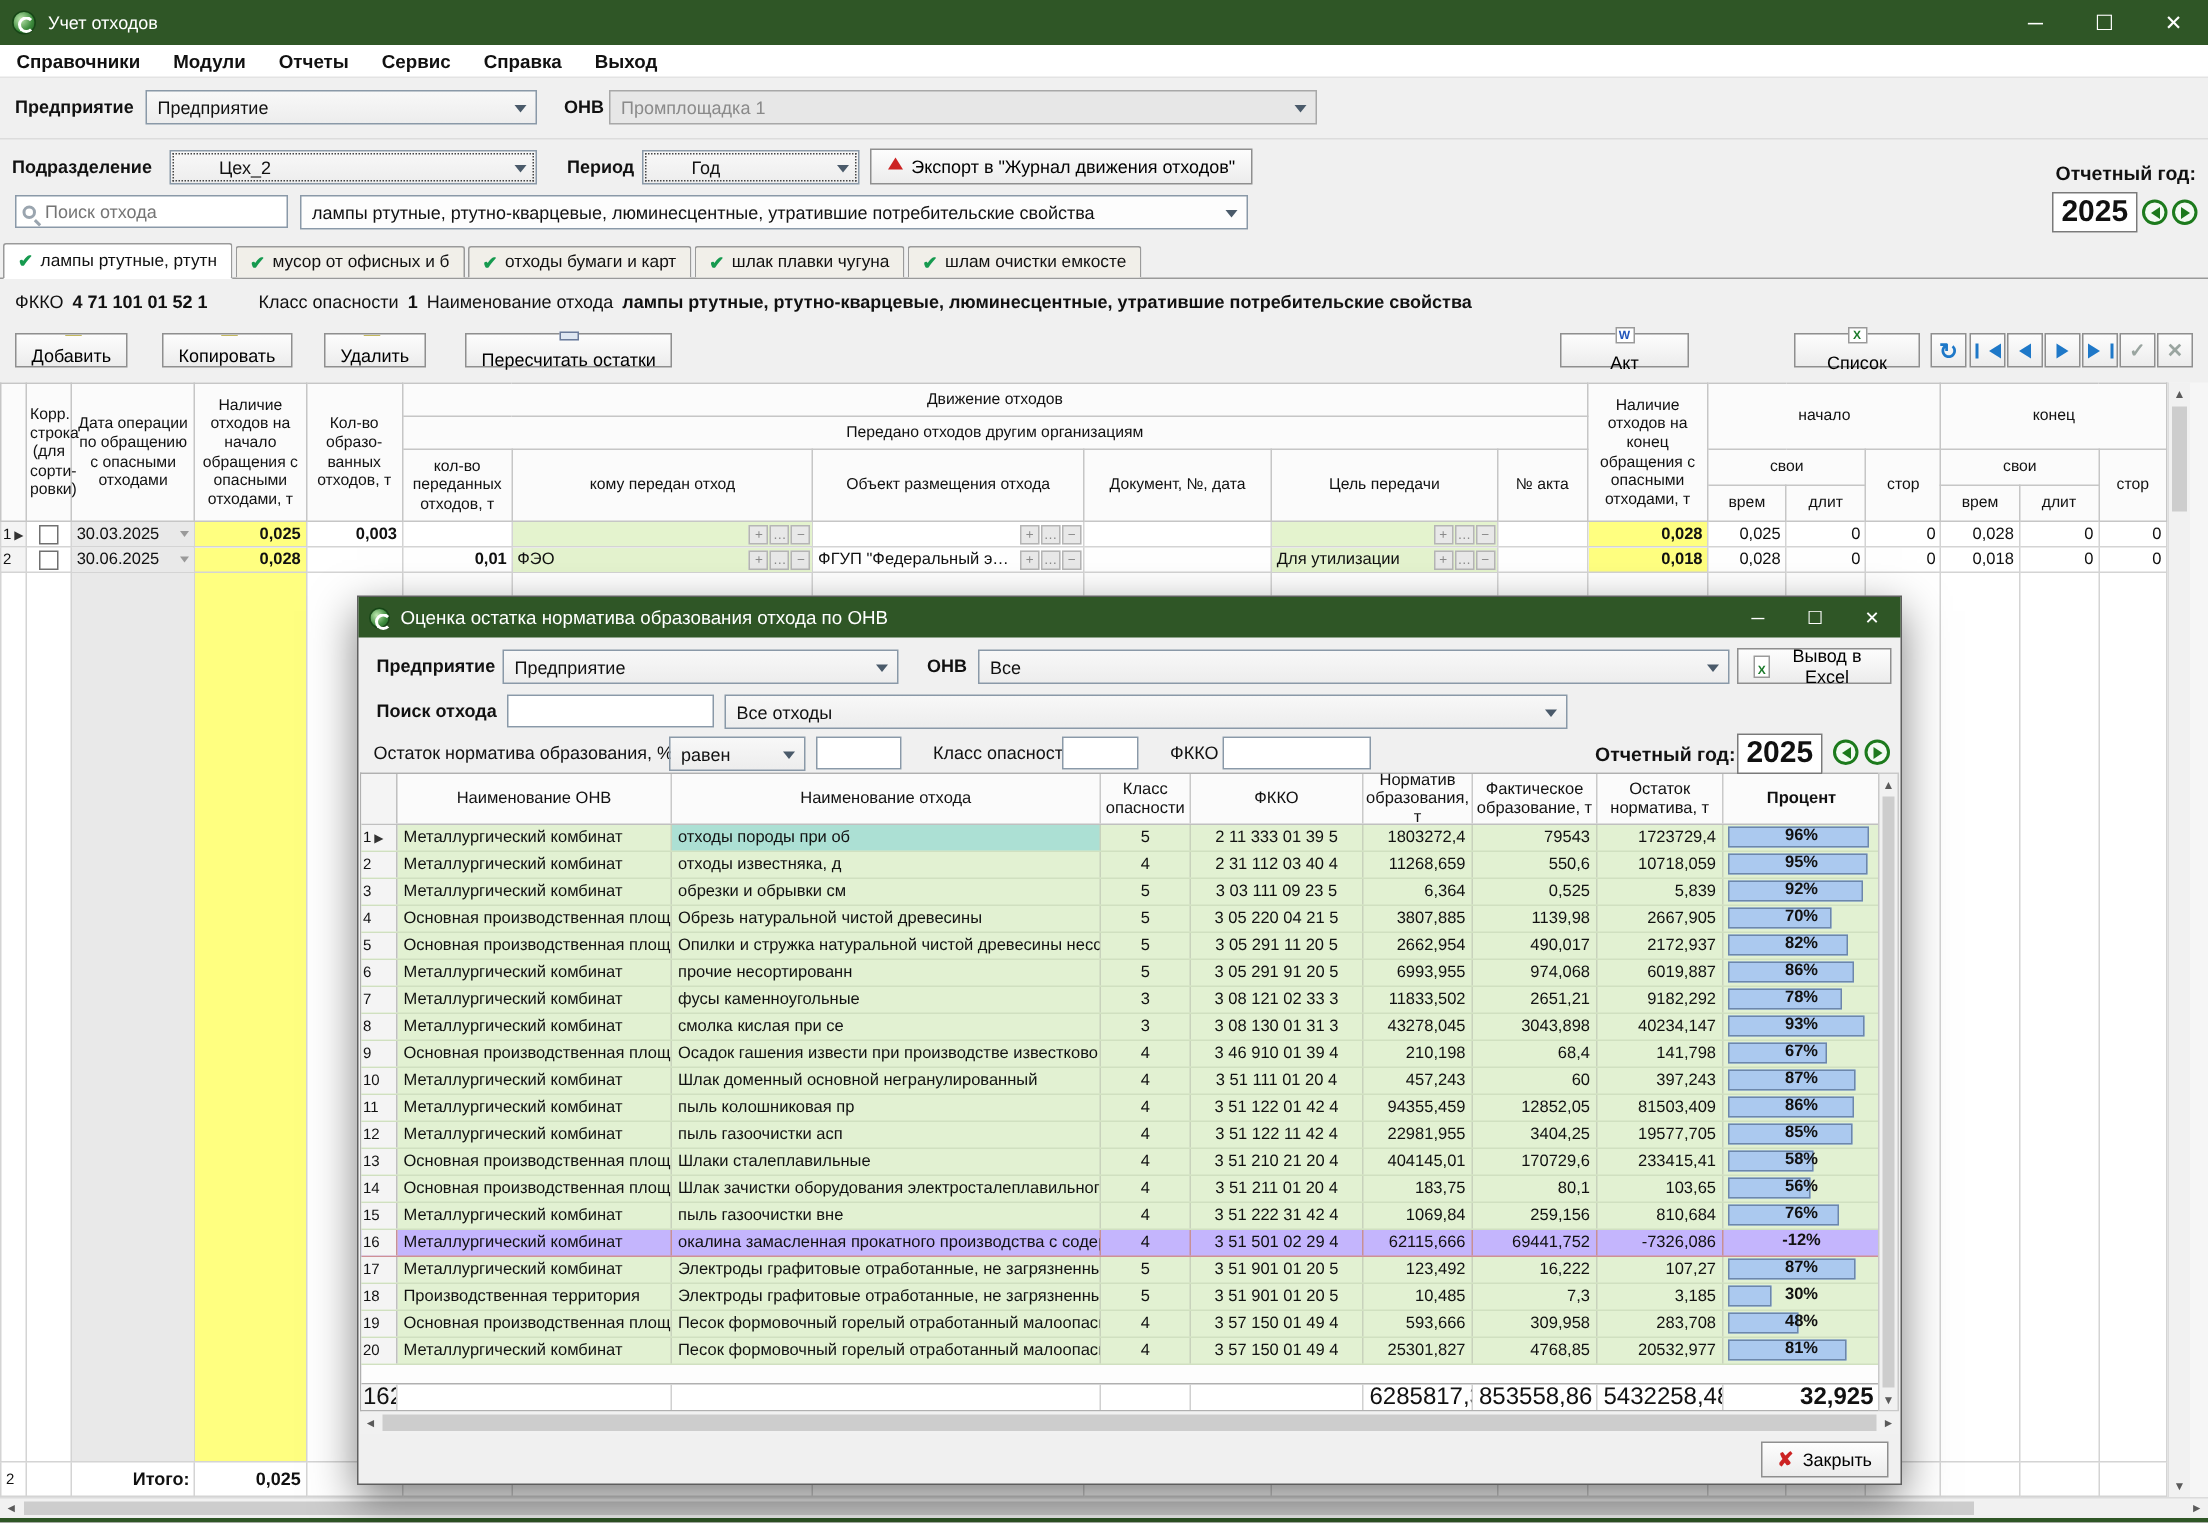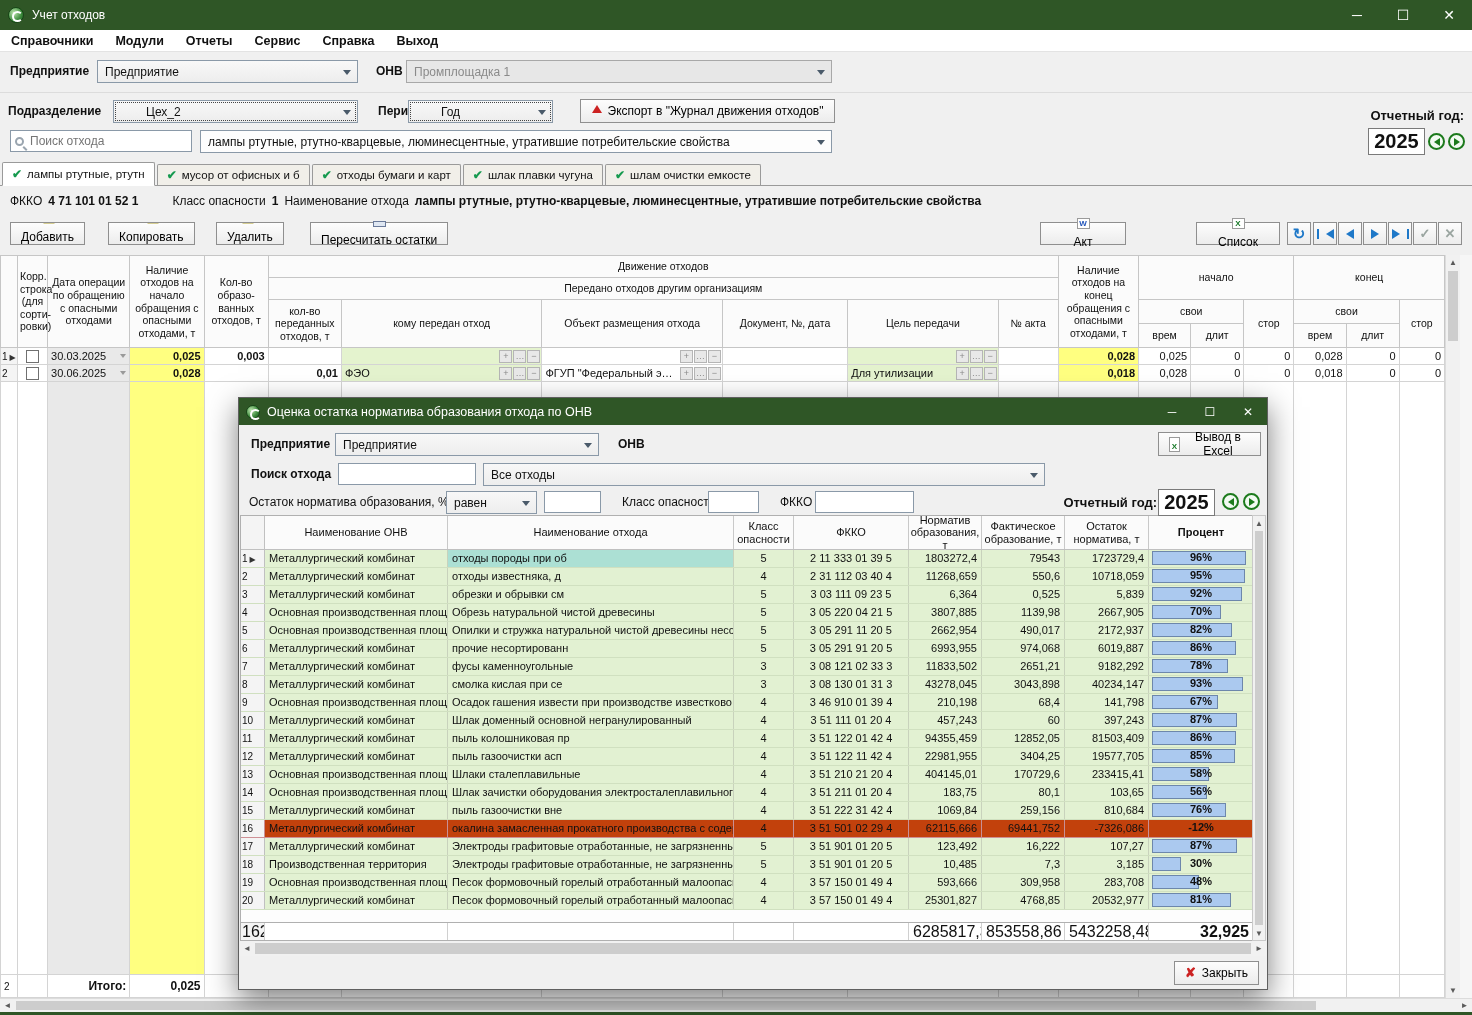--- a/index.html
+++ b/index.html
@@ -101,21 +101,21 @@
   .dlg-winbtn{width:38px;height:100%;display:flex;align-items:center;justify-content:center;color:#fff;font-size:12px;}
   .dlg-filters{height:90px;position:relative;font-size:12px;flex:0 0 auto;}
   .input{position:absolute;height:22px;background:#fff;border:1px solid #8a99a8;}
   .excelbtn{position:absolute;height:24px;}
   .dlg-tablewrap{display:flex;margin:0 1px;flex:0 0 auto;}
   .dlg-tcol{width:1012px;border:1px solid #b0b0b0;border-right:none;background:#fff;}
   .dhead{display:flex;height:34px;background:#fbfbfb;border-bottom:1px solid #c0c0c0;}
   .dh{border-right:1px solid #c9c9c9;font-size:11px;display:flex;align-items:center;justify-content:center;
     text-align:center;line-height:1.15;padding:1px 2px;}
   .drow{display:flex;height:18px;background:#e2f1d2;border-bottom:1px solid #d0e0c0;}
-  .drow.neg{background:#c2410c;border-bottom-color:#cf9095;}
+  .drow.neg{background:#c4b5fd;border-bottom-color:#cf9095;}
   .dc{border-right:1px solid #c8d2bc;font-size:11px;line-height:17px;white-space:nowrap;overflow:hidden;padding:0 4px;}
   .drow.neg .dc{border-right-color:#c89095;}
   .c-num{width:24px;flex:0 0 24px;background:#f4f4f4;border-right:1px solid #c0c0c0;font-size:10px;padding:0 1px;}
   .c-onv{width:183px;flex:0 0 183px;}
   .c-waste{width:286px;flex:0 0 286px;}
   .c-cls{width:60px;flex:0 0 60px;text-align:center;}
   .c-fkko{width:115px;flex:0 0 115px;text-align:center;}
   .c-norm{width:73px;flex:0 0 73px;}
   .c-fact{width:83px;flex:0 0 83px;}
   .c-ost{width:84px;flex:0 0 84px;}
@@ -157,33 +157,33 @@
       <span class="mitem">Выход</span>
     </div>
 
   <div class="filterbar">
     <span class="fl" style="left:10px;top:8px">Предприятие</span>
     <div class="sel" style="left:97px;top:8px;width:261px">
       <span>Предприятие</span>
         <span class="chev"></span>
     </div>
     <span class="fl" style="left:376px;top:8px">ОНВ</span>
-    <div class="sel disabled" style="left:406px;top:8px;width:426px">
+    <div class="sel disabled" style="left:406px;top:8px;width:472px">
       <span>Промплощадка 1</span>
         <span class="chev"></span>
     </div>
     <div class="divline"></div>
 
     <span class="fl" style="left:8px;top:48px">Подразделение</span>
     <div class="sel focused" style="left:113px;top:48px;width:245px">
       <span>Цех_2</span>
         <span class="chev"></span>
     </div>
     <span class="fl" style="left:378px;top:48px">Период</span>
-    <div class="sel focused" style="left:408px;top:48px;width:145px">
+    <div class="sel focused" style="left:428px;top:48px;width:145px">
       <span>Год</span>
         <span class="chev"></span>
     </div>
     <button class="btn exportbtn" style="left:580px;top:47px;width:255px">
       <span class="up-arrow"></span>
       <span>Экспорт в "Журнал движения отходов"</span>
     </button>
 
     <div class="searchbox" style="left:10px;top:78px;width:182px">
       <span class="lens"></span>
@@ -501,20 +501,24 @@
       </div>
     </div>
 
     <div class="dlg-filters">
       <span class="fl" style="left:12px;top:8px">Предприятие</span>
       <div class="sel" style="left:96px;top:8px;width:264px">
         <span>Предприятие</span>
           <span class="chev"></span>
       </div>
       <span class="fl" style="left:379px;top:8px">ОНВ</span>
+      <div class="sel" style="left:413px;top:8px;width:501px">
+        <span>Все</span>
+          <span class="chev"></span>
+      </div>
       <button class="btn excelbtn" style="right:6px;top:7px;width:103px">
         <span class="pageicon">
             <span class="x-green">X</span>
           </span>
         <span>Вывод в Excel</span>
       </button>
 
       <span class="fl" style="left:12px;top:38px">Поиск отхода</span>
       <div class="input" style="left:99px;top:38px;width:138px"></div>
       <div class="sel" style="left:244px;top:38px;width:562px">

